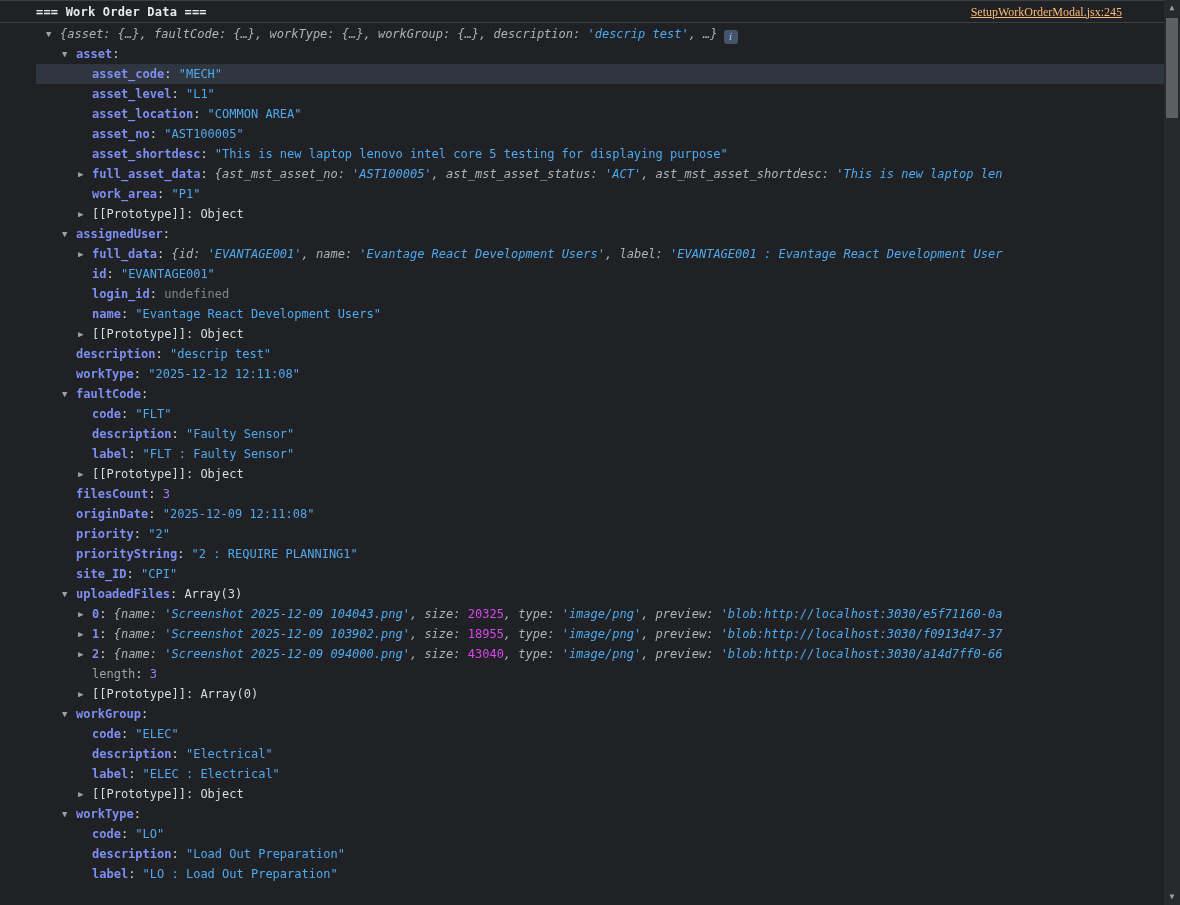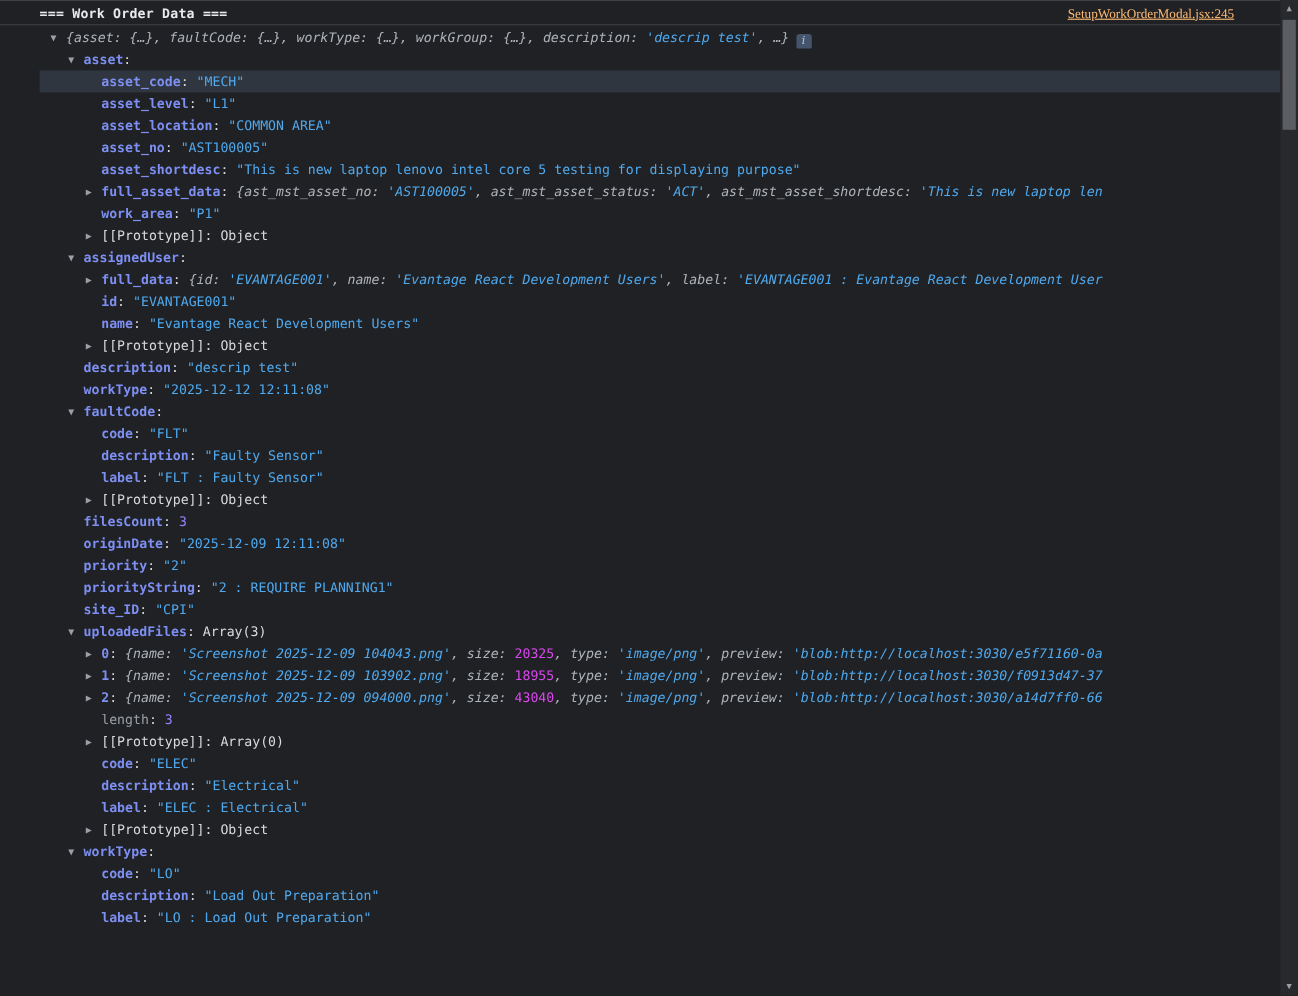--- a/index.html
+++ b/index.html
@@ -93,40 +93,42 @@
       <div class="tree-row" style="padding-left: 42px;"><span class="expander"></span><span class="c-key">asset_level</span><span class="c-plain">: </span><span class="c-string">"L1"</span></div>
       <div class="tree-row" style="padding-left: 42px;"><span class="expander"></span><span class="c-key">asset_location</span><span class="c-plain">: </span><span class="c-string">"COMMON AREA"</span></div>
       <div class="tree-row" style="padding-left: 42px;"><span class="expander"></span><span class="c-key">asset_no</span><span class="c-plain">: </span><span class="c-string">"AST100005"</span></div>
       <div class="tree-row" style="padding-left: 42px;"><span class="expander"></span><span class="c-key">asset_shortdesc</span><span class="c-plain">: </span><span class="c-string">"This is new laptop lenovo intel core 5 testing for displaying purpose"</span></div>
       <div class="tree-row" style="padding-left: 42px;"><span class="expander">▶</span><span class="c-key">full_asset_data</span><span class="c-plain">: </span><span class="c-prev">{</span><span class="c-prevkey">ast_mst_asset_no</span><span class="c-prev">: </span><span class="c-prevstring">'AST100005'</span><span class="c-prev">, </span><span class="c-prevkey">ast_mst_asset_status</span><span class="c-prev">: </span><span class="c-prevstring">'ACT'</span><span class="c-prev">, </span><span class="c-prevkey">ast_mst_asset_shortdesc</span><span class="c-prev">: </span><span class="c-prevstring">'This is new laptop len</span></div>
       <div class="tree-row" style="padding-left: 42px;"><span class="expander"></span><span class="c-key">work_area</span><span class="c-plain">: </span><span class="c-string">"P1"</span></div>
       <div class="tree-row" style="padding-left: 42px;"><span class="expander">▶</span><span class="c-proto">[[Prototype]]</span><span class="c-plain">: </span><span class="c-proto">Object</span></div>
       <div class="tree-row" style="padding-left: 26px;"><span class="expander">▼</span><span class="c-key">assignedUser</span><span class="c-plain">: </span></div>
       <div class="tree-row" style="padding-left: 42px;"><span class="expander">▶</span><span class="c-key">full_data</span><span class="c-plain">: </span><span class="c-prev">{</span><span class="c-prevkey">id</span><span class="c-prev">: </span><span class="c-prevstring">'EVANTAGE001'</span><span class="c-prev">, </span><span class="c-prevkey">name</span><span class="c-prev">: </span><span class="c-prevstring">'Evantage React Development Users'</span><span class="c-prev">, </span><span class="c-prevkey">label</span><span class="c-prev">: </span><span class="c-prevstring">'EVANTAGE001 : Evantage React Development User</span></div>
       <div class="tree-row" style="padding-left: 42px;"><span class="expander"></span><span class="c-key">id</span><span class="c-plain">: </span><span class="c-string">"EVANTAGE001"</span></div>
+      <div class="tree-row" style="padding-left: 42px;"><span class="expander"></span><span class="c-key">login_id</span><span class="c-plain">: </span><span class="c-undef">undefined</span></div>
       <div class="tree-row" style="padding-left: 42px;"><span class="expander"></span><span class="c-key">name</span><span class="c-plain">: </span><span class="c-string">"Evantage React Development Users"</span></div>
       <div class="tree-row" style="padding-left: 42px;"><span class="expander">▶</span><span class="c-proto">[[Prototype]]</span><span class="c-plain">: </span><span class="c-proto">Object</span></div>
       <div class="tree-row" style="padding-left: 26px;"><span class="expander"></span><span class="c-key">description</span><span class="c-plain">: </span><span class="c-string">"descrip test"</span></div>
       <div class="tree-row" style="padding-left: 26px;"><span class="expander"></span><span class="c-key">workType</span><span class="c-plain">: </span><span class="c-string">"2025-12-12 12:11:08"</span></div>
       <div class="tree-row" style="padding-left: 26px;"><span class="expander">▼</span><span class="c-key">faultCode</span><span class="c-plain">: </span></div>
       <div class="tree-row" style="padding-left: 42px;"><span class="expander"></span><span class="c-key">code</span><span class="c-plain">: </span><span class="c-string">"FLT"</span></div>
       <div class="tree-row" style="padding-left: 42px;"><span class="expander"></span><span class="c-key">description</span><span class="c-plain">: </span><span class="c-string">"Faulty Sensor"</span></div>
       <div class="tree-row" style="padding-left: 42px;"><span class="expander"></span><span class="c-key">label</span><span class="c-plain">: </span><span class="c-string">"FLT : Faulty Sensor"</span></div>
       <div class="tree-row" style="padding-left: 42px;"><span class="expander">▶</span><span class="c-proto">[[Prototype]]</span><span class="c-plain">: </span><span class="c-proto">Object</span></div>
       <div class="tree-row" style="padding-left: 26px;"><span class="expander"></span><span class="c-key">filesCount</span><span class="c-plain">: </span><span class="c-number">3</span></div>
       <div class="tree-row" style="padding-left: 26px;"><span class="expander"></span><span class="c-key">originDate</span><span class="c-plain">: </span><span class="c-string">"2025-12-09 12:11:08"</span></div>
       <div class="tree-row" style="padding-left: 26px;"><span class="expander"></span><span class="c-key">priority</span><span class="c-plain">: </span><span class="c-string">"2"</span></div>
       <div class="tree-row" style="padding-left: 26px;"><span class="expander"></span><span class="c-key">priorityString</span><span class="c-plain">: </span><span class="c-string">"2 : REQUIRE PLANNING1"</span></div>
       <div class="tree-row" style="padding-left: 26px;"><span class="expander"></span><span class="c-key">site_ID</span><span class="c-plain">: </span><span class="c-string">"CPI"</span></div>
       <div class="tree-row" style="padding-left: 26px;"><span class="expander">▼</span><span class="c-key">uploadedFiles</span><span class="c-plain">: </span><span class="c-plain">Array(3)</span></div>
       <div class="tree-row" style="padding-left: 42px;"><span class="expander">▶</span><span class="c-key">0</span><span class="c-plain">: </span><span class="c-prev">{</span><span class="c-prevkey">name</span><span class="c-prev">: </span><span class="c-prevstring">'Screenshot 2025-12-09 104043.png'</span><span class="c-prev">, </span><span class="c-prevkey">size</span><span class="c-prev">: </span><span class="c-prevnum">20325</span><span class="c-prev">, </span><span class="c-prevkey">type</span><span class="c-prev">: </span><span class="c-prevstring">'image/png'</span><span class="c-prev">, </span><span class="c-prevkey">preview</span><span class="c-prev">: </span><span class="c-prevstring">'blob:http://localhost:3030/e5f71160-0a</span></div>
       <div class="tree-row" style="padding-left: 42px;"><span class="expander">▶</span><span class="c-key">1</span><span class="c-plain">: </span><span class="c-prev">{</span><span class="c-prevkey">name</span><span class="c-prev">: </span><span class="c-prevstring">'Screenshot 2025-12-09 103902.png'</span><span class="c-prev">, </span><span class="c-prevkey">size</span><span class="c-prev">: </span><span class="c-prevnum">18955</span><span class="c-prev">, </span><span class="c-prevkey">type</span><span class="c-prev">: </span><span class="c-prevstring">'image/png'</span><span class="c-prev">, </span><span class="c-prevkey">preview</span><span class="c-prev">: </span><span class="c-prevstring">'blob:http://localhost:3030/f0913d47-37</span></div>
       <div class="tree-row" style="padding-left: 42px;"><span class="expander">▶</span><span class="c-key">2</span><span class="c-plain">: </span><span class="c-prev">{</span><span class="c-prevkey">name</span><span class="c-prev">: </span><span class="c-prevstring">'Screenshot 2025-12-09 094000.png'</span><span class="c-prev">, </span><span class="c-prevkey">size</span><span class="c-prev">: </span><span class="c-prevnum">43040</span><span class="c-prev">, </span><span class="c-prevkey">type</span><span class="c-prev">: </span><span class="c-prevstring">'image/png'</span><span class="c-prev">, </span><span class="c-prevkey">preview</span><span class="c-prev">: </span><span class="c-prevstring">'blob:http://localhost:3030/a14d7ff0-66</span></div>
       <div class="tree-row" style="padding-left: 42px;"><span class="expander"></span><span class="c-dimkey">length</span><span class="c-plain">: </span><span class="c-number">3</span></div>
       <div class="tree-row" style="padding-left: 42px;"><span class="expander">▶</span><span class="c-proto">[[Prototype]]</span><span class="c-plain">: </span><span class="c-proto">Array(0)</span></div>
+      <div class="tree-row" style="padding-left: 26px;"><span class="expander">▼</span><span class="c-key">workGroup</span><span class="c-plain">: </span></div>
       <div class="tree-row" style="padding-left: 42px;"><span class="expander"></span><span class="c-key">code</span><span class="c-plain">: </span><span class="c-string">"ELEC"</span></div>
       <div class="tree-row" style="padding-left: 42px;"><span class="expander"></span><span class="c-key">description</span><span class="c-plain">: </span><span class="c-string">"Electrical"</span></div>
       <div class="tree-row" style="padding-left: 42px;"><span class="expander"></span><span class="c-key">label</span><span class="c-plain">: </span><span class="c-string">"ELEC : Electrical"</span></div>
       <div class="tree-row" style="padding-left: 42px;"><span class="expander">▶</span><span class="c-proto">[[Prototype]]</span><span class="c-plain">: </span><span class="c-proto">Object</span></div>
       <div class="tree-row" style="padding-left: 26px;"><span class="expander">▼</span><span class="c-key">workType</span><span class="c-plain">: </span></div>
       <div class="tree-row" style="padding-left: 42px;"><span class="expander"></span><span class="c-key">code</span><span class="c-plain">: </span><span class="c-string">"LO"</span></div>
       <div class="tree-row" style="padding-left: 42px;"><span class="expander"></span><span class="c-key">description</span><span class="c-plain">: </span><span class="c-string">"Load Out Preparation"</span></div>
       <div class="tree-row" style="padding-left: 42px;"><span class="expander"></span><span class="c-key">label</span><span class="c-plain">: </span><span class="c-string">"LO : Load Out Preparation"</span></div>
     </div>
 </div>

